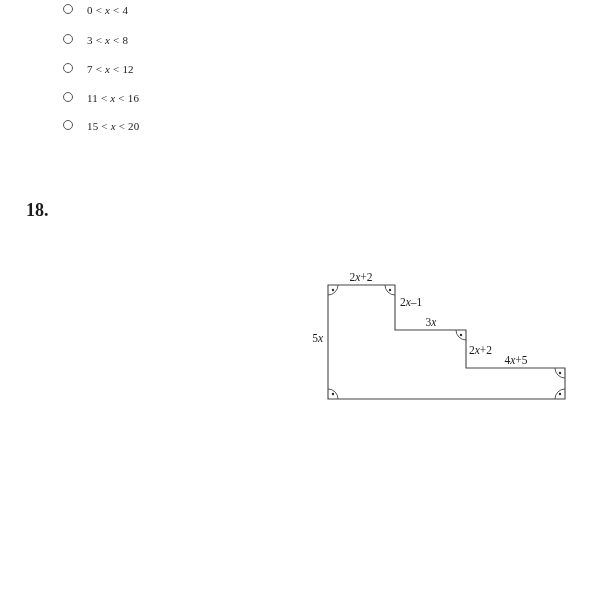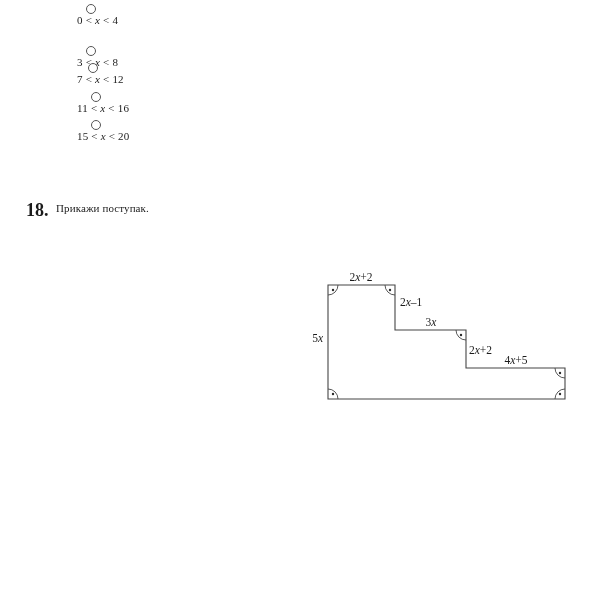--- a/index.html
+++ b/index.html
@@ -5,22 +5,20 @@
   * { margin: 0; padding: 0; box-sizing: border-box; }
   html, body { width: 600px; height: 600px; background: #ffffff; overflow: hidden; }
   body { position: relative; font-family: "Liberation Serif", serif; color: #1b1b1b; }
 
   
   .option-row {
     position: absolute;
     left: 63px;
     height: 14px;
     display: flex;
-    align-items: center;
-    flex-direction: column;
   }
   .radio {
     width: 10px; height: 10px;
     border: 1px solid #555;
     border-radius: 50%;
     background: #fff;
     flex: 0 0 auto;
     cursor: pointer;
   }
   .option-text {
@@ -62,41 +60,40 @@
   .fig-label .math-var { font-style: italic; }
 </style>
 </head>
 <body>
 
 <div>
   <div class="option-row" style="top:4px">
     <div class="radio"></div>
     <div class="option-text"><span>0 &lt; </span><span class="math-var">x</span><span> &lt; 4</span></div>
   </div>
-  <div class="option-row" style="top:46px">
+  <div class="option-row" style="top:34px">
     <div class="radio"></div>
     <div class="option-text"><span>3 &lt; </span><span class="math-var">x</span><span> &lt; 8</span></div>
   </div>
   <div class="option-row" style="top:63px">
     <div class="radio"></div>
     <div class="option-text"><span>7 &lt; </span><span class="math-var">x</span><span> &lt; 12</span></div>
   </div>
   <div class="option-row" style="top:92px">
     <div class="radio"></div>
     <div class="option-text"><span>11 &lt; </span><span class="math-var">x</span><span> &lt; 16</span></div>
   </div>
   <div class="option-row" style="top:120px">
     <div class="radio"></div>
     <div class="option-text"><span>15 &lt; </span><span class="math-var">x</span><span> &lt; 20</span></div>
   </div>
 </div>
 
 <div class="q-number">18.</div>
 <div class="q-text">
-  <div>Прикажи поступак.</div>
 </div>
 
 <div class="figure-wrap">
   <svg viewBox="296 262 292 148" xmlns="http://www.w3.org/2000/svg">
 
     <polygon points="328,285 395,285 395,330 466,330 466,368 565,368 565,399 328,399" fill="none" stroke="#454545" stroke-width="1.1"></polygon>
 
     <g fill="none" stroke="#454545" stroke-width="0.9">
       <path d="M 338 285 A 10 10 0 0 1 328 295"></path>
       <path d="M 385 285 A 10 10 0 0 0 395 295"></path>

